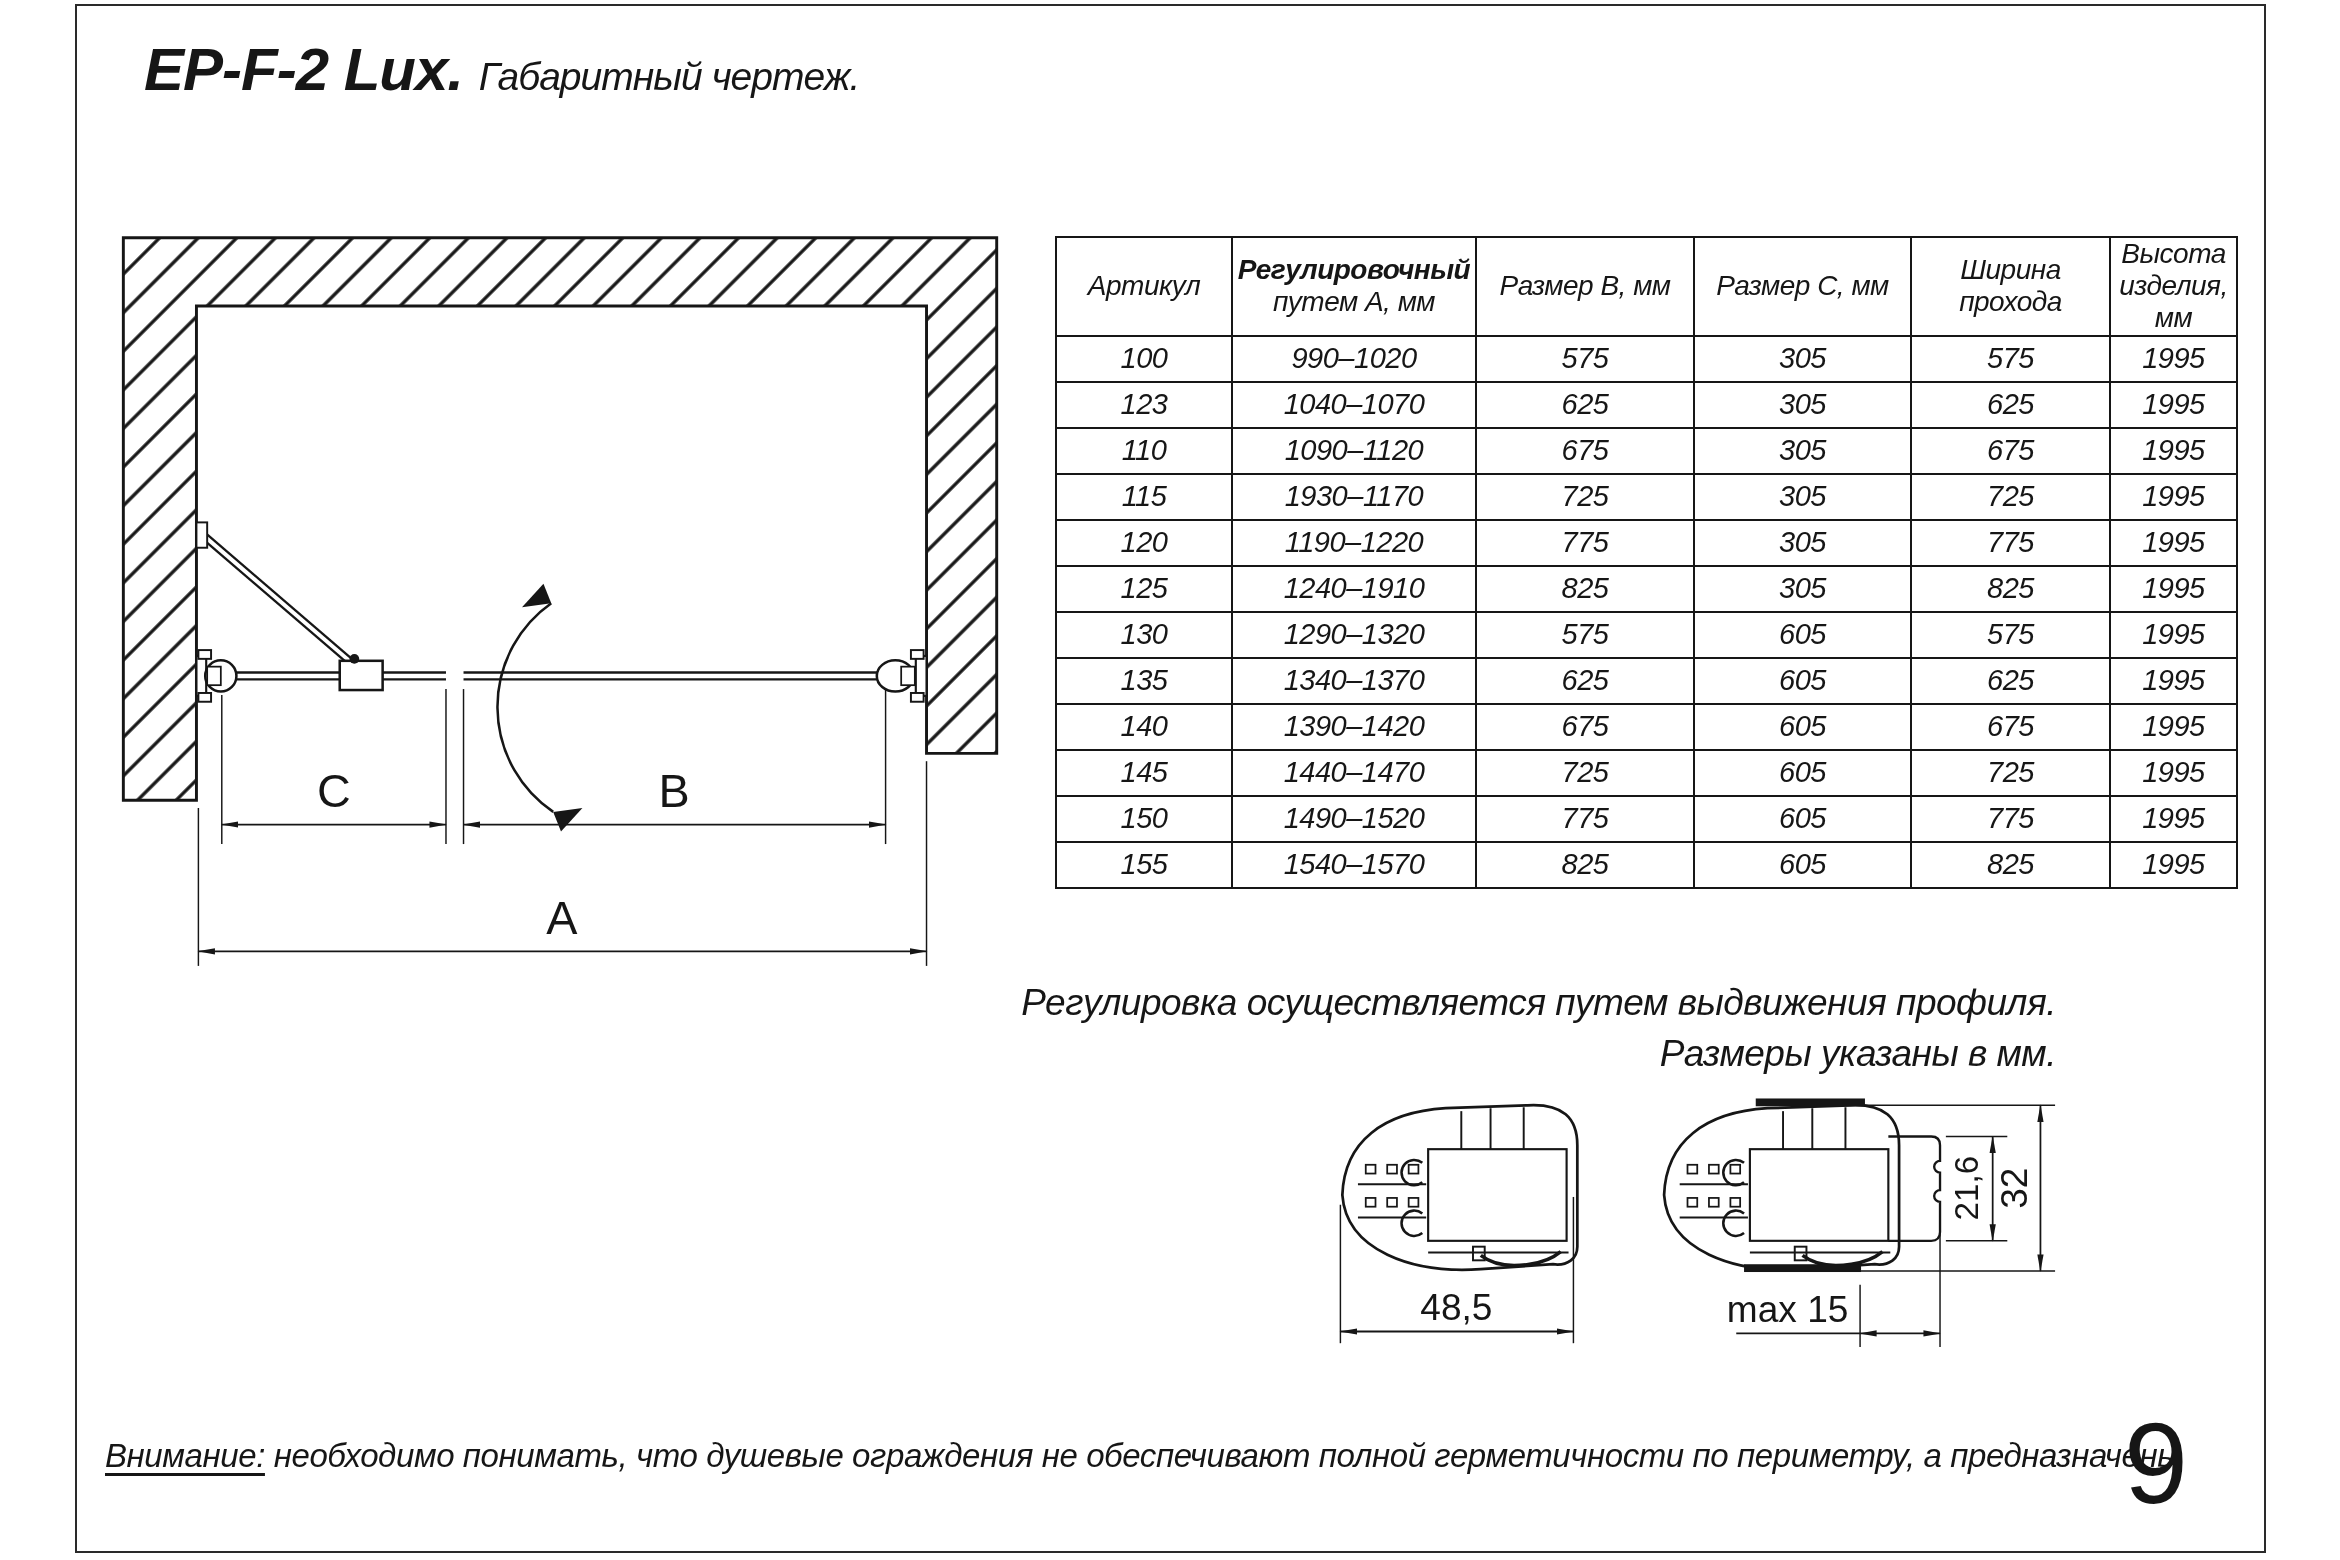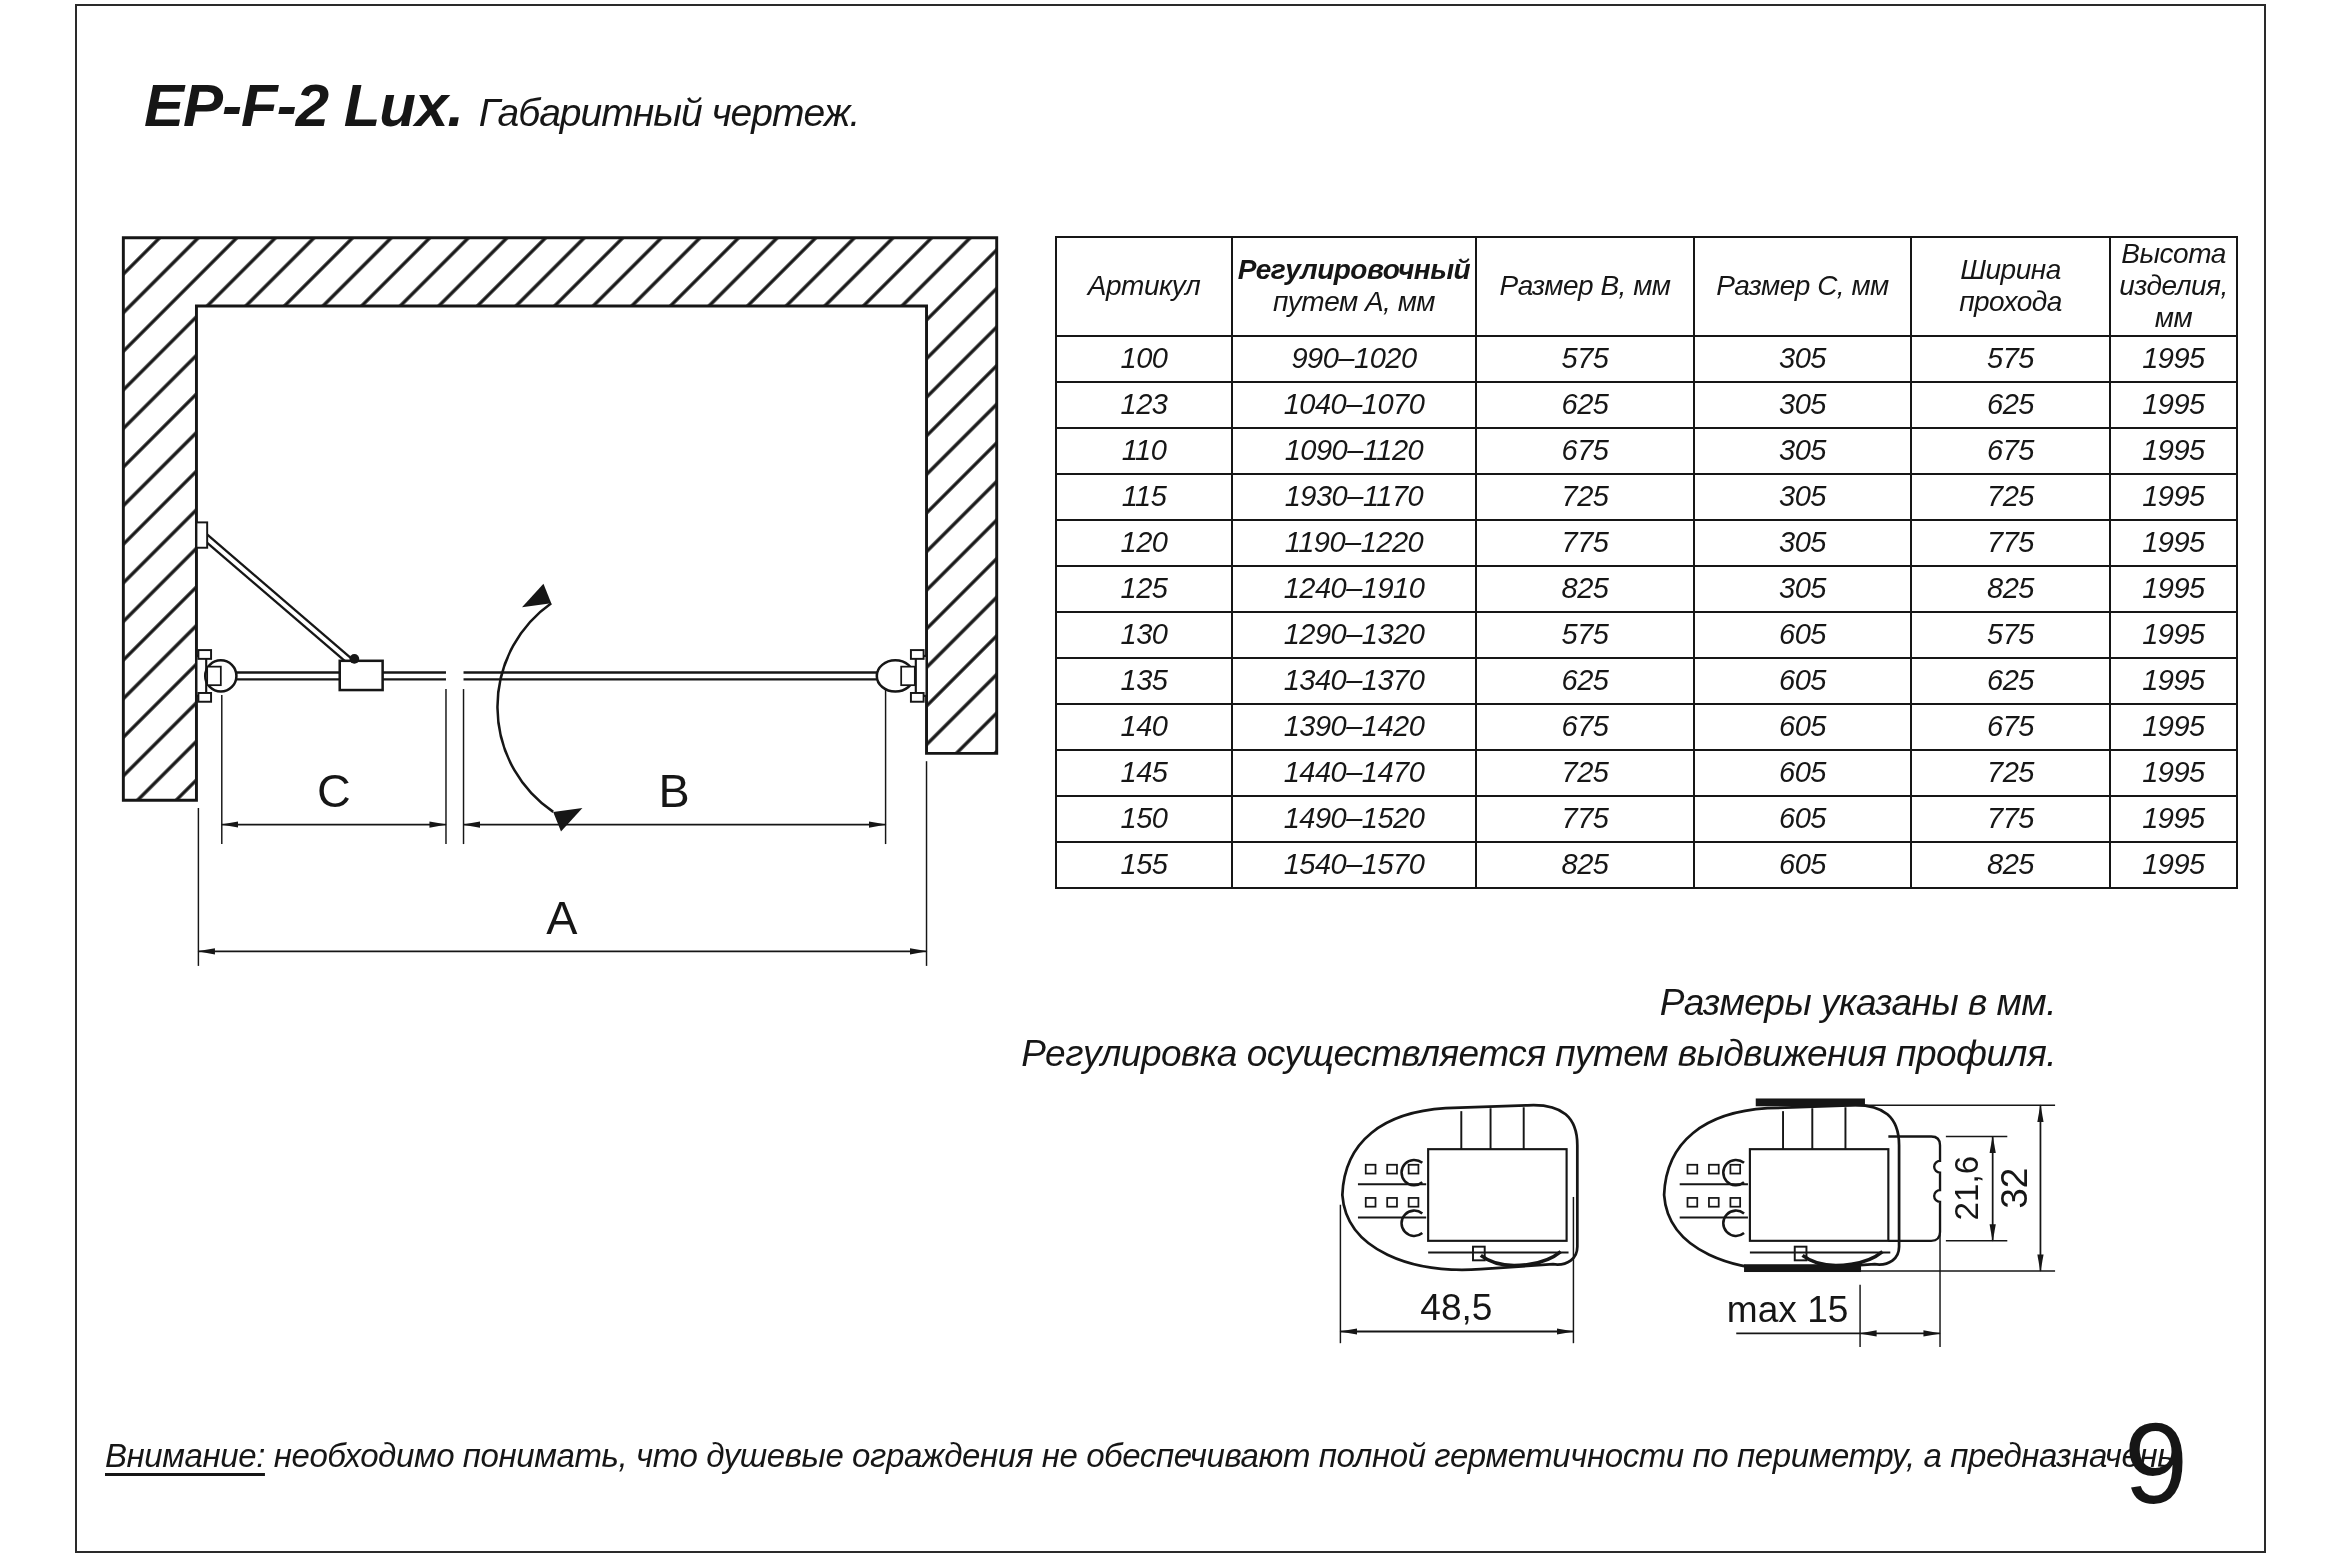--- a/index.html
+++ b/index.html
@@ -2,21 +2,21 @@
 <html><head>
 <meta charset="utf-8">
 <style>
   html,body{margin:0;padding:0;background:#ffffff;}
   body{width:2341px;height:1560px;position:relative;overflow:hidden;
        font-family:"Liberation Sans",sans-serif;color:#161616;}
   .frame{position:absolute;left:75px;top:3.9px;width:2187px;height:1545px;
          border:2px solid #2a2a2a;background:#ffffff;}
   
   .title{position:absolute;left:144px;top:35px;display:flex;align-items:baseline;
-         font-style:italic;letter-spacing:-1px;white-space:nowrap;margin-top:36px;}
+         font-style:italic;letter-spacing:-1px;white-space:nowrap;}
   .title .model{font-size:60px;font-weight:600;}
   .title .sub{font-size:39px;margin-left:15.6px;font-weight:500;}
   
   .spec{position:absolute;left:1055px;top:236px;border-collapse:collapse;
         table-layout:fixed;font-style:italic;letter-spacing:-0.5px;}
   .spec td,.spec th{border:2px solid #161616;border-top-width:2.9px;border-bottom-width:2.9px;
         text-align:center;vertical-align:middle;padding:0 3.9px;background:#fff;}
   .spec th{height:94px;font-size:28px;font-weight:normal;line-height:1.15;}
   .spec td{height:44px;font-size:29px;}
   .spec .bold{font-weight:bold;}
@@ -229,22 +229,22 @@
     <td>1540–1570</td>
     <td>825</td>
     <td>605</td>
     <td>825</td>
     <td>1995</td>
   </tr>
     </tbody>
 </table>
 
 <div class="notes">
+  <div>Регулировка осуществляется путем выдвижения профиля.</div>
   <div>Размеры указаны в мм.</div>
-  <div>Регулировка осуществляется путем выдвижения профиля.</div>
 </div>
 
 <svg style="position:absolute;left:1317px;top:1068px" width="780" height="293" viewBox="0 0 800 300">
   <defs>
     <g id="prof-body" fill="none" stroke="#161616">
       <path d="M6,95 C8,40 48,10 112,6 L196,3 C232,1 247,16 247,44 L247,148 C247,160 237,168 222,166 L148,171 C78,176 10,152 6,95 Z" stroke-width="2.8"></path>
       <rect x="94" y="48" width="142" height="94" stroke-width="2.2" fill="#ffffff"></rect>
       <line x1="94" y1="154" x2="238" y2="154" stroke-width="2"></line>
       <line x1="128" y1="9" x2="128" y2="48" stroke-width="2"></line>
       <line x1="158" y1="6" x2="158" y2="48" stroke-width="2"></line>

